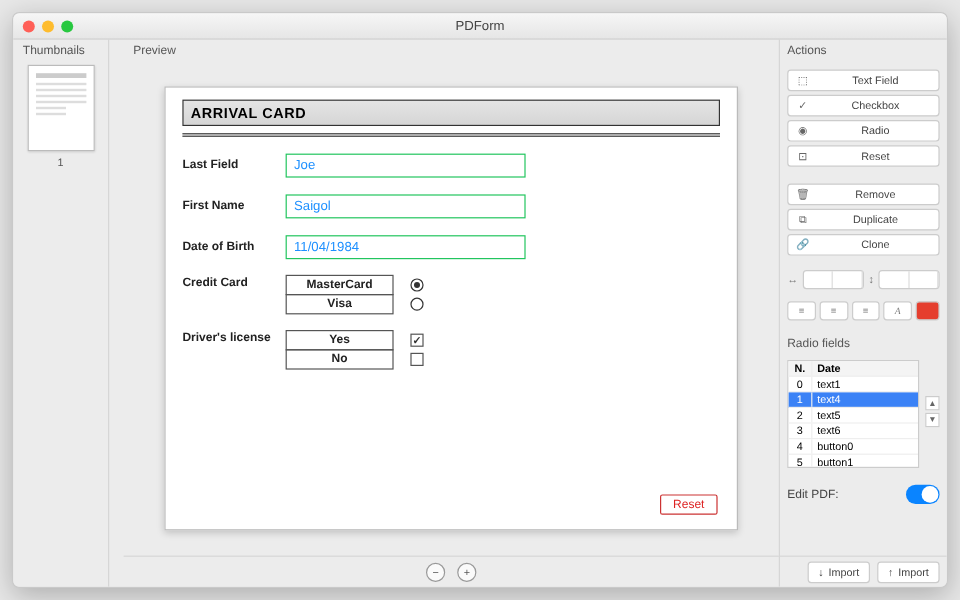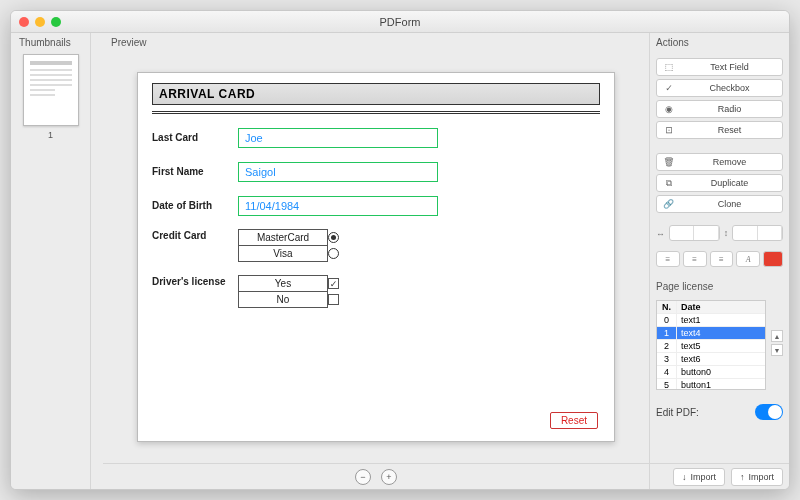--- a/index.html
+++ b/index.html
@@ -20,21 +20,21 @@
   .preview { flex:1; display:flex; flex-direction:column;margin-left:12px;}
   .preview-area { flex:1; display:flex; align-items:center; justify-content:center;}
   .page { width:478px; height:370px; background:#fff; border:1px solid #bbb; box-shadow:0 2px 6px rgba(0,0,0,.18); padding:10px 14px; position:relative;}
   .pg-title { border:1px solid #333; background:linear-gradient(#e4e4e4,#d6d6d6); font-size:12px; font-weight:bold; padding:3px 6px; letter-spacing:.5px;}
   .hr { height:3px; border-top:1px solid #333; border-bottom:1px solid #333; margin-top:6px;}
   .form { margin-top:14px; font-size:10px;}
   .row { display:flex; align-items:center; margin-bottom:14px;}
   .row .lbl { width:86px; font-weight:bold; color:#222;}
   .field { width:200px; border:1px solid #22c55e; padding:3px 6px; font-size:11px; color:#1e90ff; height:20px; display:flex; align-items:center;}
   .opt-col { display:flex; flex-direction:column; gap:0;}
-  .opt { display:flex; align-items:center; }
+  .opt { display:flex; align-items:center; gap:14px;font-weight:bold;}
   .optbox { width:90px; border:1px solid #555; text-align:center; font-size:10px; padding:2px 0; color:#222; margin-top:-1px;}
   .radio { width:11px; height:11px; border:1.5px solid #333; border-radius:50%; display:flex; align-items:center; justify-content:center;}
   .radio.sel::after{content:"";width:5px;height:5px;background:#333;border-radius:50%;}
   .chk { width:11px; height:11px; border:1px solid #555; display:flex; align-items:center; justify-content:center; font-size:9px; color:#333;}
   .reset-btn { position:absolute; right:16px; bottom:12px; border:1px solid #c33; color:#d22; font-size:10px; padding:2px 10px; background:#fff; border-radius:2px;}
   .zoombar { height:26px; display:flex; align-items:center; justify-content:center; gap:10px; border-top:1px solid #d6d6d6;}
   .zbtn { width:16px;height:16px;border:1px solid #999;border-radius:50%;display:flex;align-items:center;justify-content:center;font-size:9px;color:#555;background:#fafafa;}
   .actions { width:140px; border-left:1px solid #d6d6d6; padding:0 6px 6px 6px; display:flex; flex-direction:column; gap:4px; font-size:10px;}
   .grp { display:flex; flex-direction:column; gap:3px; margin-top:4px;}
   .abtn { height:18px; background:#fff; border:1px solid #ccc; border-radius:3px; display:flex; align-items:center; font-size:9px; color:#444; padding:0 6px; gap:8px;}
@@ -94,21 +94,21 @@
     </div>
 
     <div class="preview">
       <div class="col-label">Preview</div>
       <div class="preview-area">
         <div class="page">
           <div class="pg-title">ARRIVAL CARD</div>
           <div class="hr"></div>
           <div class="form">
             <div class="row">
-              <div class="lbl">Last Card</div>
+              <div class="lbl">Last Field</div>
               <div class="field">Joe</div>
             </div>
             <div class="row">
               <div class="lbl">First Name</div>
               <div class="field">Saigol</div>
             </div>
             <div class="row">
               <div class="lbl">Date of Birth</div>
               <div class="field">11/04/1984</div>
             </div>
@@ -195,21 +195,21 @@
           </div>
       </div>
       <div class="alignrow">
         <div class="albtn">≡</div>
         <div class="albtn">≡</div>
         <div class="albtn">≡</div>
         <div class="albtn" style="font-style:italic;font-family:serif">A</div>
         <div class="swatch"></div>
       </div>
 
-      <div class="sect-label">Page license</div>
+      <div class="sect-label">Radio fields</div>
       <div class="sidebarrow">
         <div class="table" style="flex:1">
           <div class="trow hd">
               <div class="tc1">N.</div>
               <div class="tc2">Date</div>
             </div>
           <div class="trow">
               <div class="tc1">0</div>
               <div class="tc2">text1</div>
             </div>

